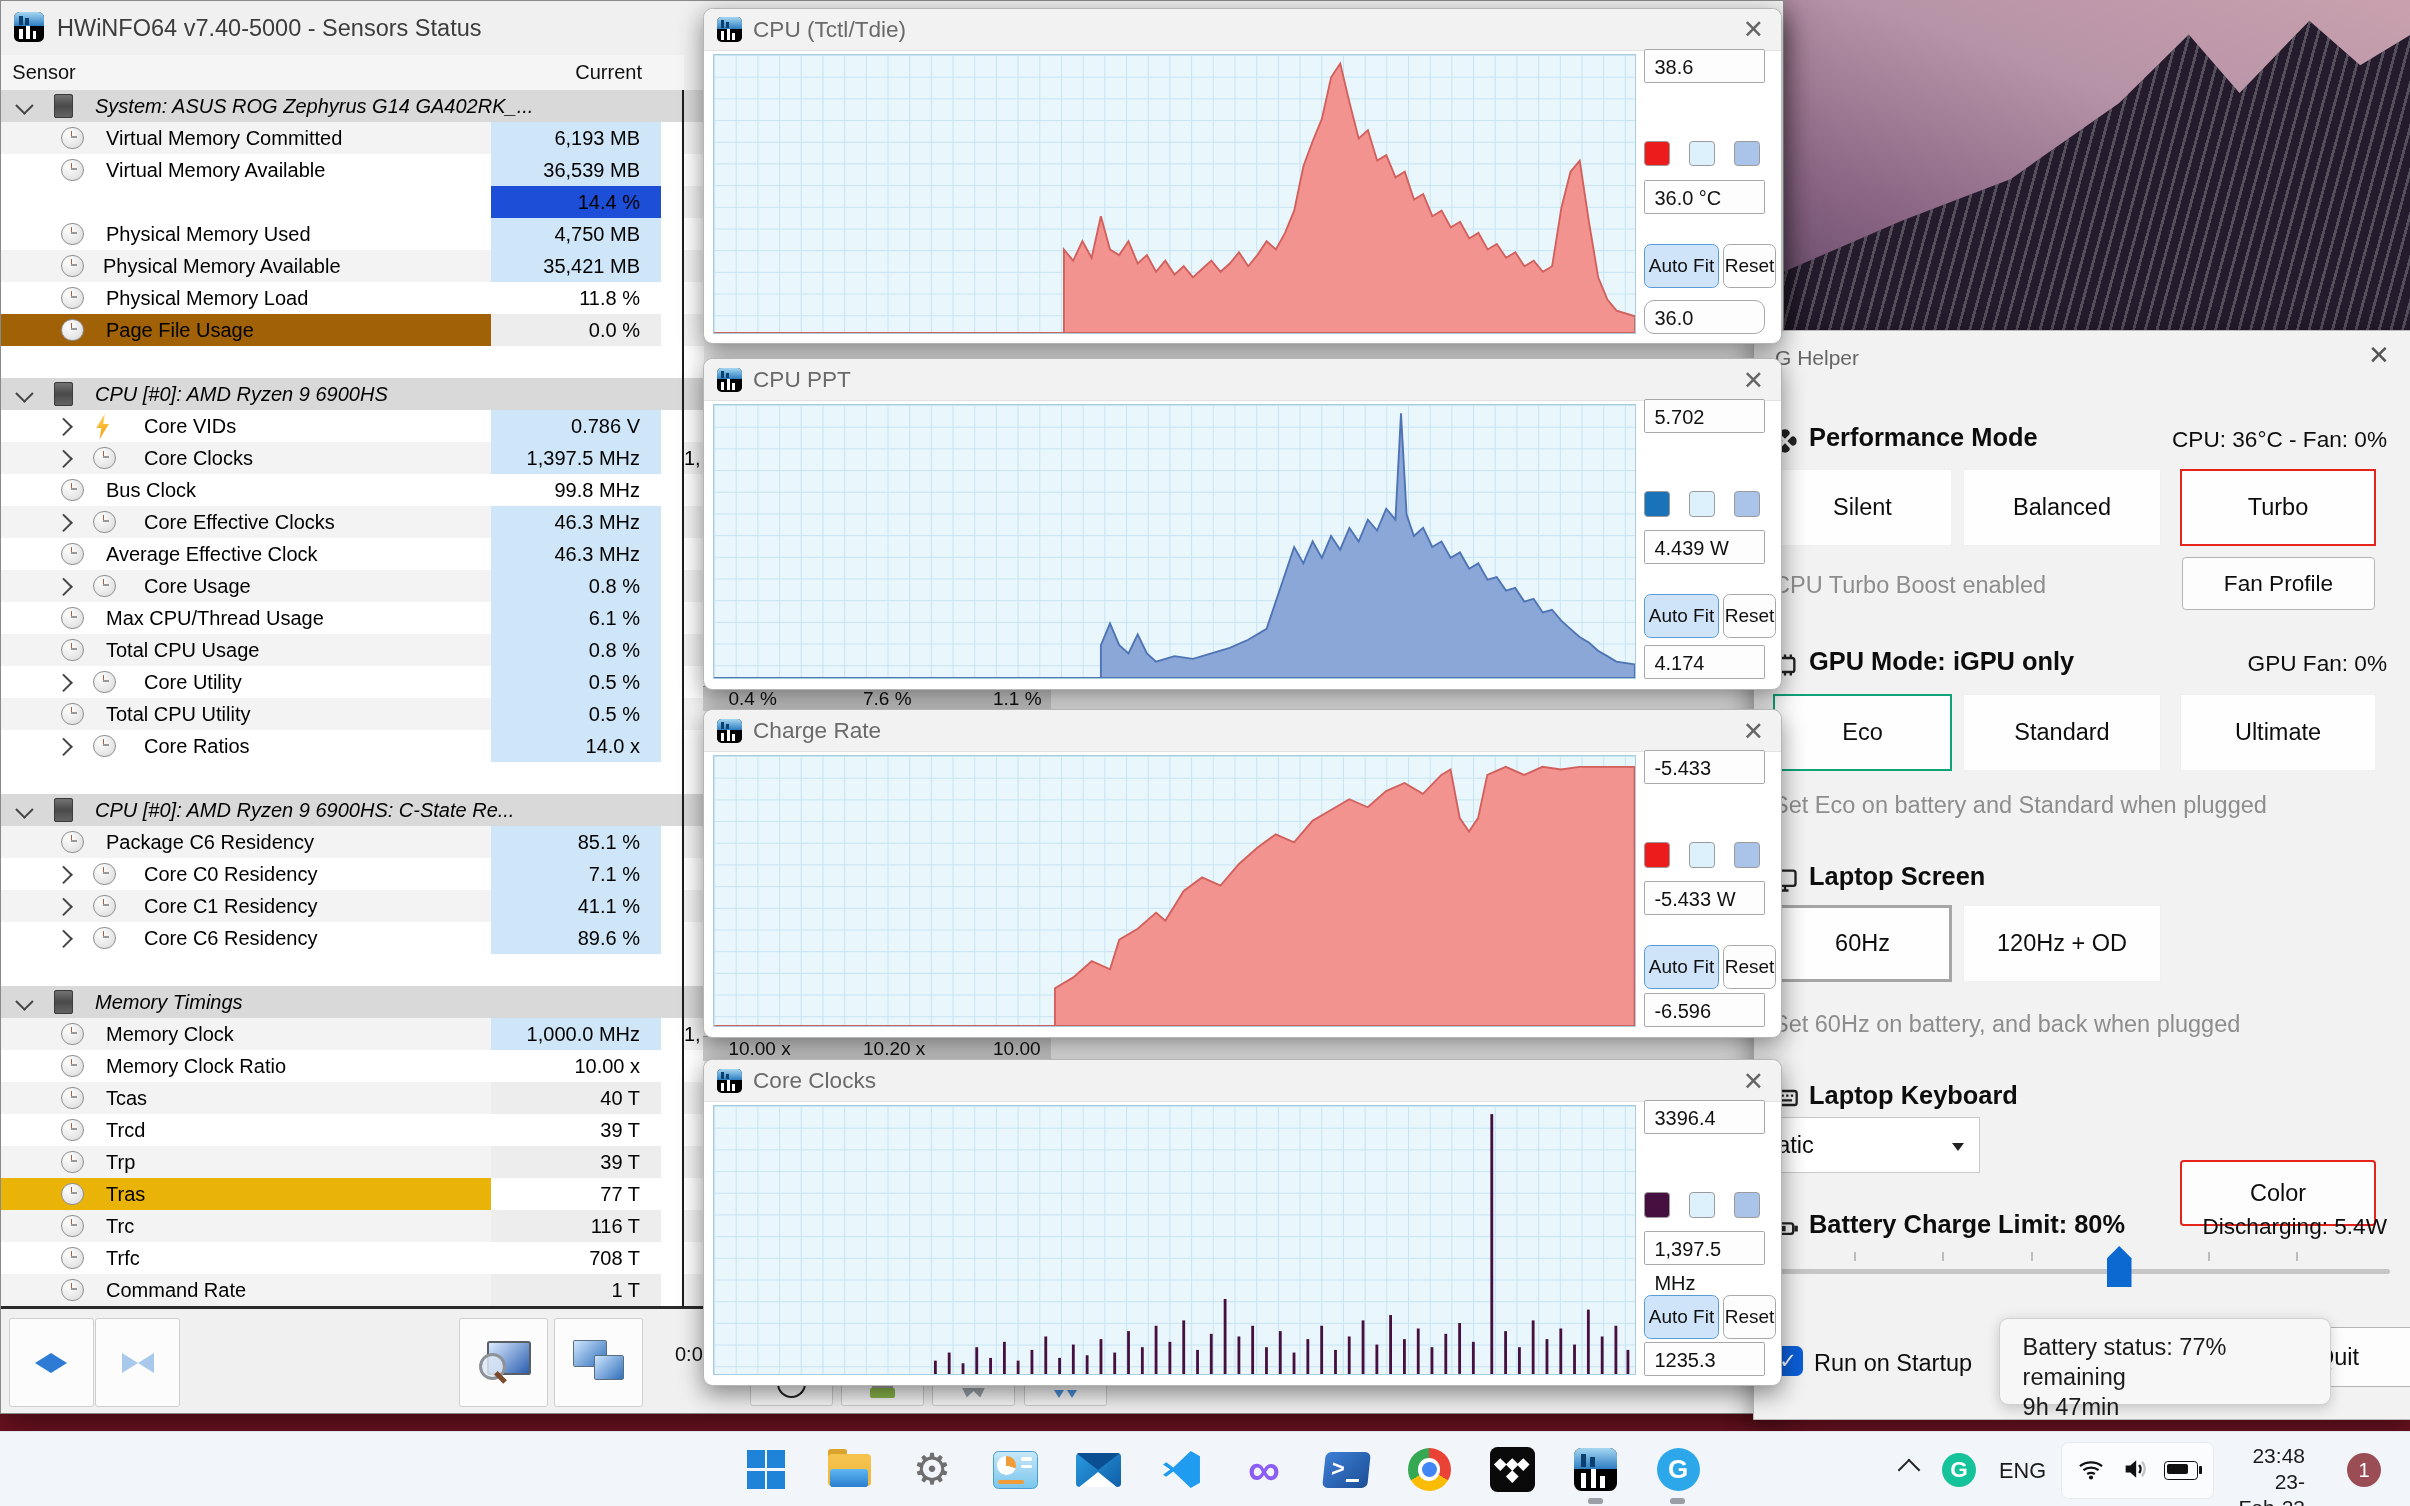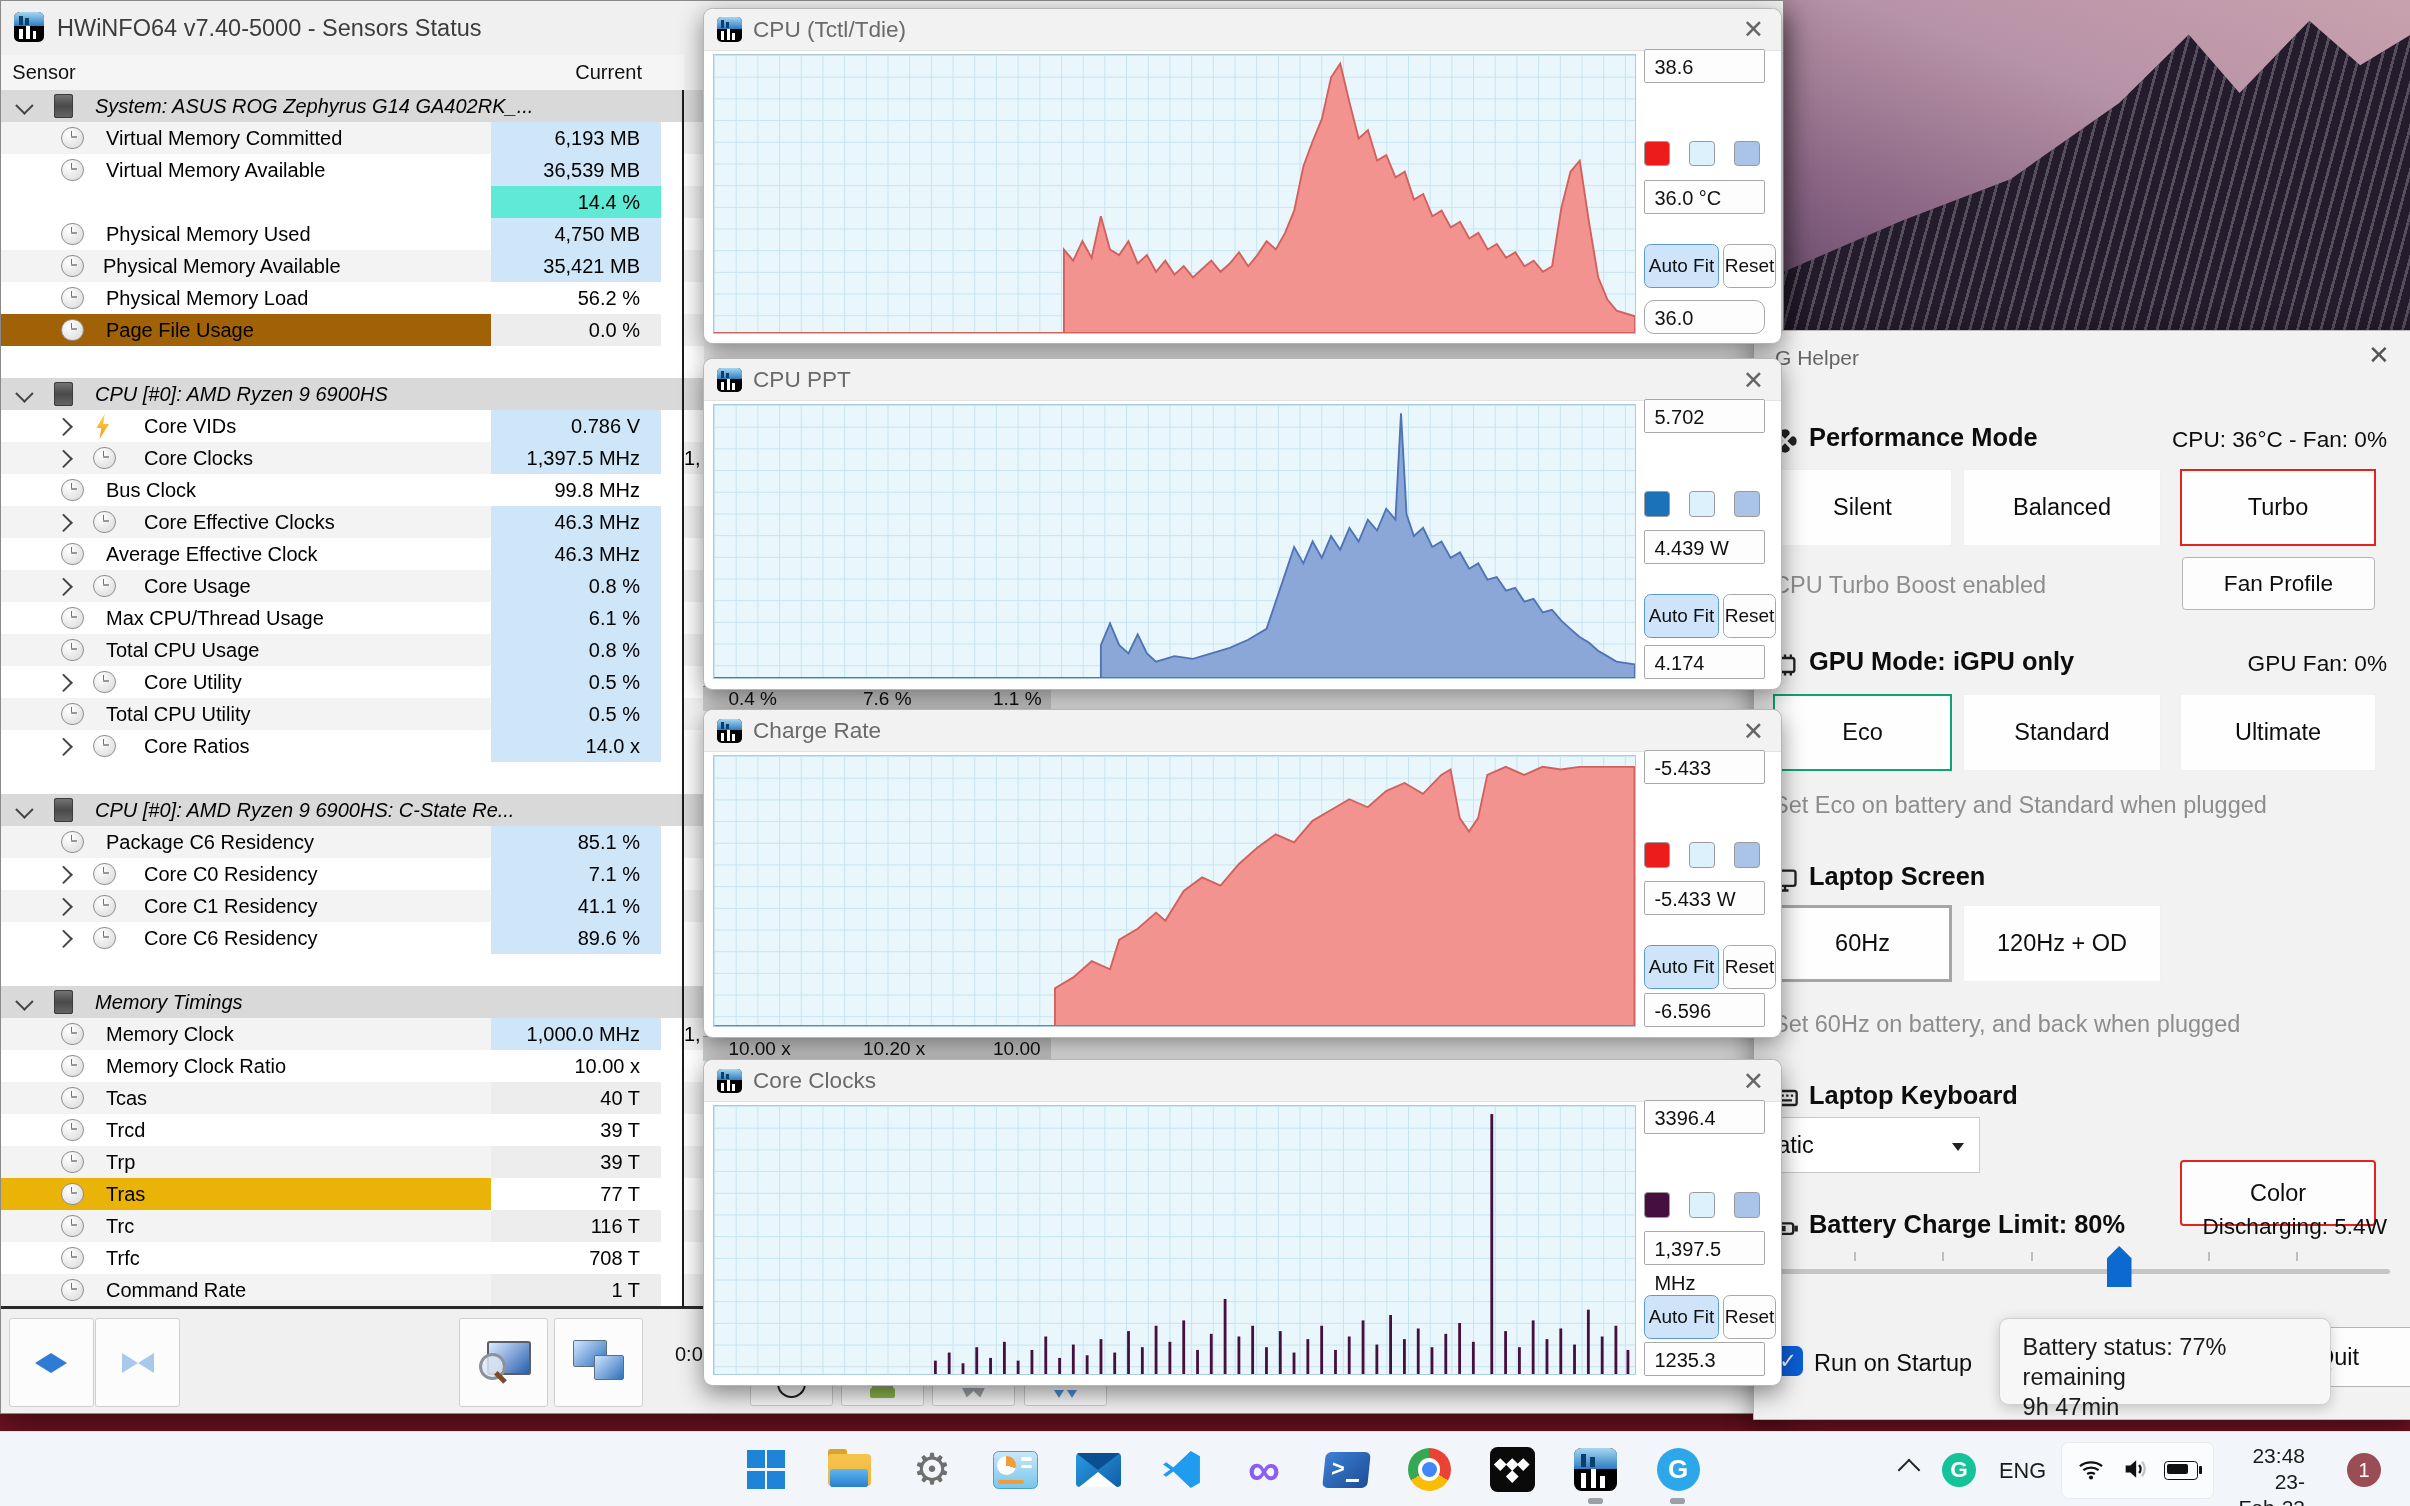--- a/index.html
+++ b/index.html
@@ -232,21 +232,21 @@
       <div class="srow">
         <div class="lblarea" style="background:#ffffff">
 
        <span class="ico-clock" style="left:60px"></span>
        <span class="lab" style="left:105px">Virtual Memory Available</span>
      </div>
      <div class="val" style="background:#cfe6f9">36,539 MB</div>
      <div class="extra" style="background:#ffffff"></div>
       </div>
       <div class="srow">
-     <div class="val" style="background:#5eead4">14.4 %</div>
+     <div class="val" style="background:#1d4ed8">14.4 %</div>
      <div class="extra" style="background:#f3f3f3"></div>
       </div>
       <div class="srow">
         <div class="lblarea" style="background:#ffffff">
 
        <span class="ico-clock" style="left:60px"></span>
        <span class="lab" style="left:105px">Physical Memory Used</span>
      </div>
      <div class="val" style="background:#cfe6f9">4,750 MB</div>
      <div class="extra" style="background:#ffffff"></div>
@@ -259,21 +259,21 @@
      </div>
      <div class="val" style="background:#cfe6f9">35,421 MB</div>
      <div class="extra" style="background:#f3f3f3"></div>
       </div>
       <div class="srow">
         <div class="lblarea" style="background:#ffffff">
 
        <span class="ico-clock" style="left:60px"></span>
        <span class="lab" style="left:105px">Physical Memory Load</span>
      </div>
-     <div class="val" style="background:#ffffff">56.2 %</div>
+     <div class="val" style="background:#ffffff">11.8 %</div>
      <div class="extra" style="background:#ffffff"></div>
       </div>
       <div class="srow">
         <div class="lblarea" style="background:#a16207">
 
        <span class="ico-clock" style="left:60px"></span>
        <span class="lab" style="left:105px">Page File Usage</span>
      </div>
      <div class="val" style="background:#ededed">0.0 %</div>
      <div class="extra" style="background:#f3f3f3"></div>

